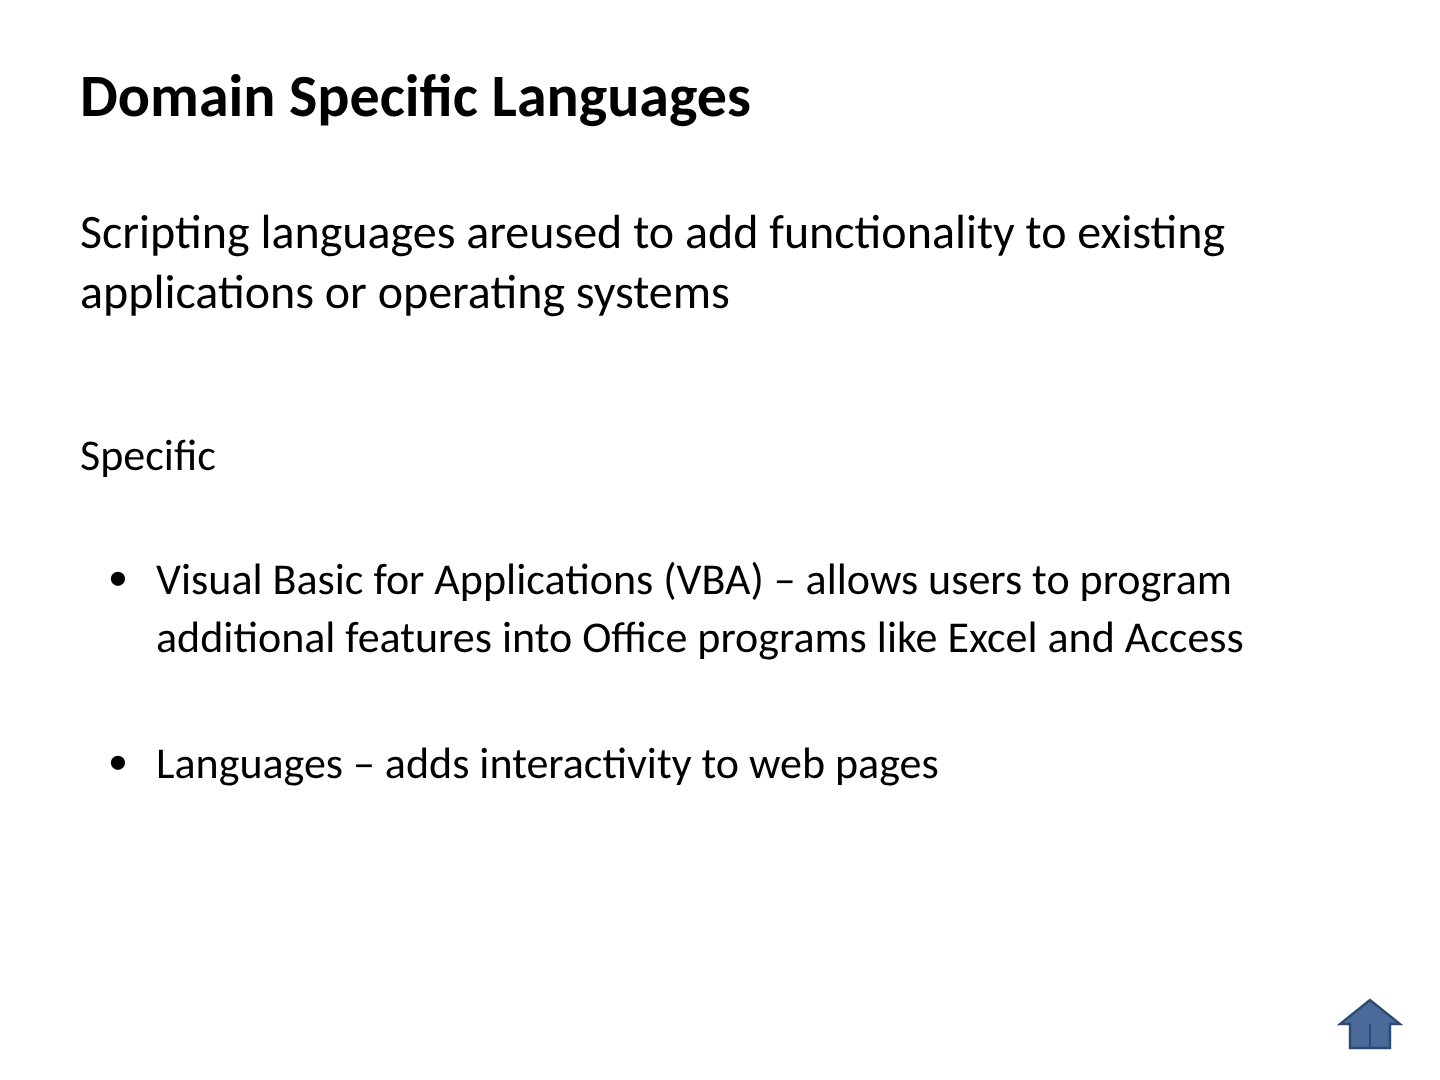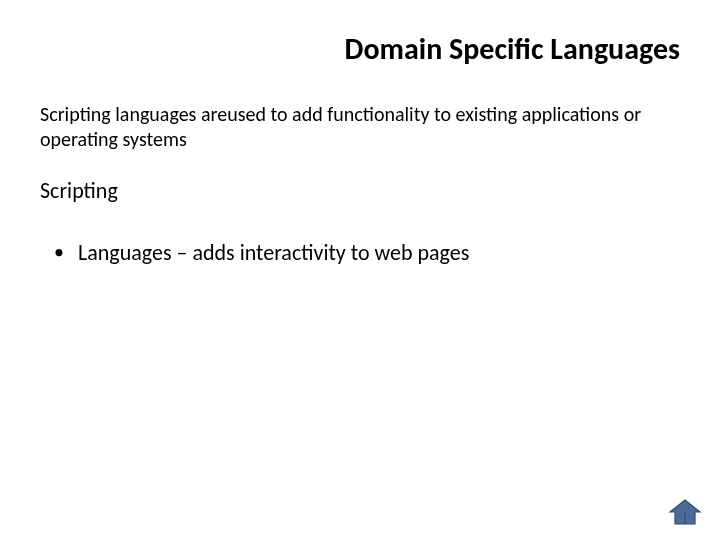--- a/index.html
+++ b/index.html
@@ -15,28 +15,28 @@
       color: #000000;
       position: relative;
       overflow: hidden;
     }
     .slide {
       padding: 20px 40px 20px 40px;
     }
     .title {
       font-size: 30px;
       font-weight: bold;
-      text-align: right;
+      text-align: left;
       margin-top: 10px;
       margin-bottom: 35px;
     }
     .intro {
-      font-size: 20px;
+      font-size: 24px;
       line-height: 1.25;
-      margin-bottom: 25px;
+      margin-bottom: 52px;
     }
     .examples-label {
       font-size: 22px;
       margin-bottom: 35px;
     }
     ul.bullets {
       list-style: none;
       padding-left: 0;
     }
     ul.bullets li {
@@ -65,22 +65,23 @@
       height: 100%;
       display: block;
     }
   </style>
 </head>
 <body>
 
 <div class="slide">
   <h1 class="title">Domain Specific Languages</h1>
   <p class="intro">Scripting languages areused to add functionality to existing applications or operating systems</p>
-  <p class="examples-label">Scripting</p>
+  <p class="examples-label">Specific</p>
   <ul class="bullets">
+    <li>Visual Basic for Applications (VBA) – allows users to program additional features into Office programs like Excel and Access</li>
     <li>Languages – adds interactivity to web pages</li>
   </ul>
 </div>
 
 <div class="home-icon">
   <svg viewBox="0 0 34 28">
     <polygon points="17,2 2,14 7,14 7,26 27,26 27,14 32,14" fill="#4a6a9a" stroke="#2f4a72" stroke-width="1.2"></polygon>
     <line x1="17" y1="14" x2="17" y2="26" stroke="#2f4a72" stroke-width="1"></line>
   </svg>
 </div>

